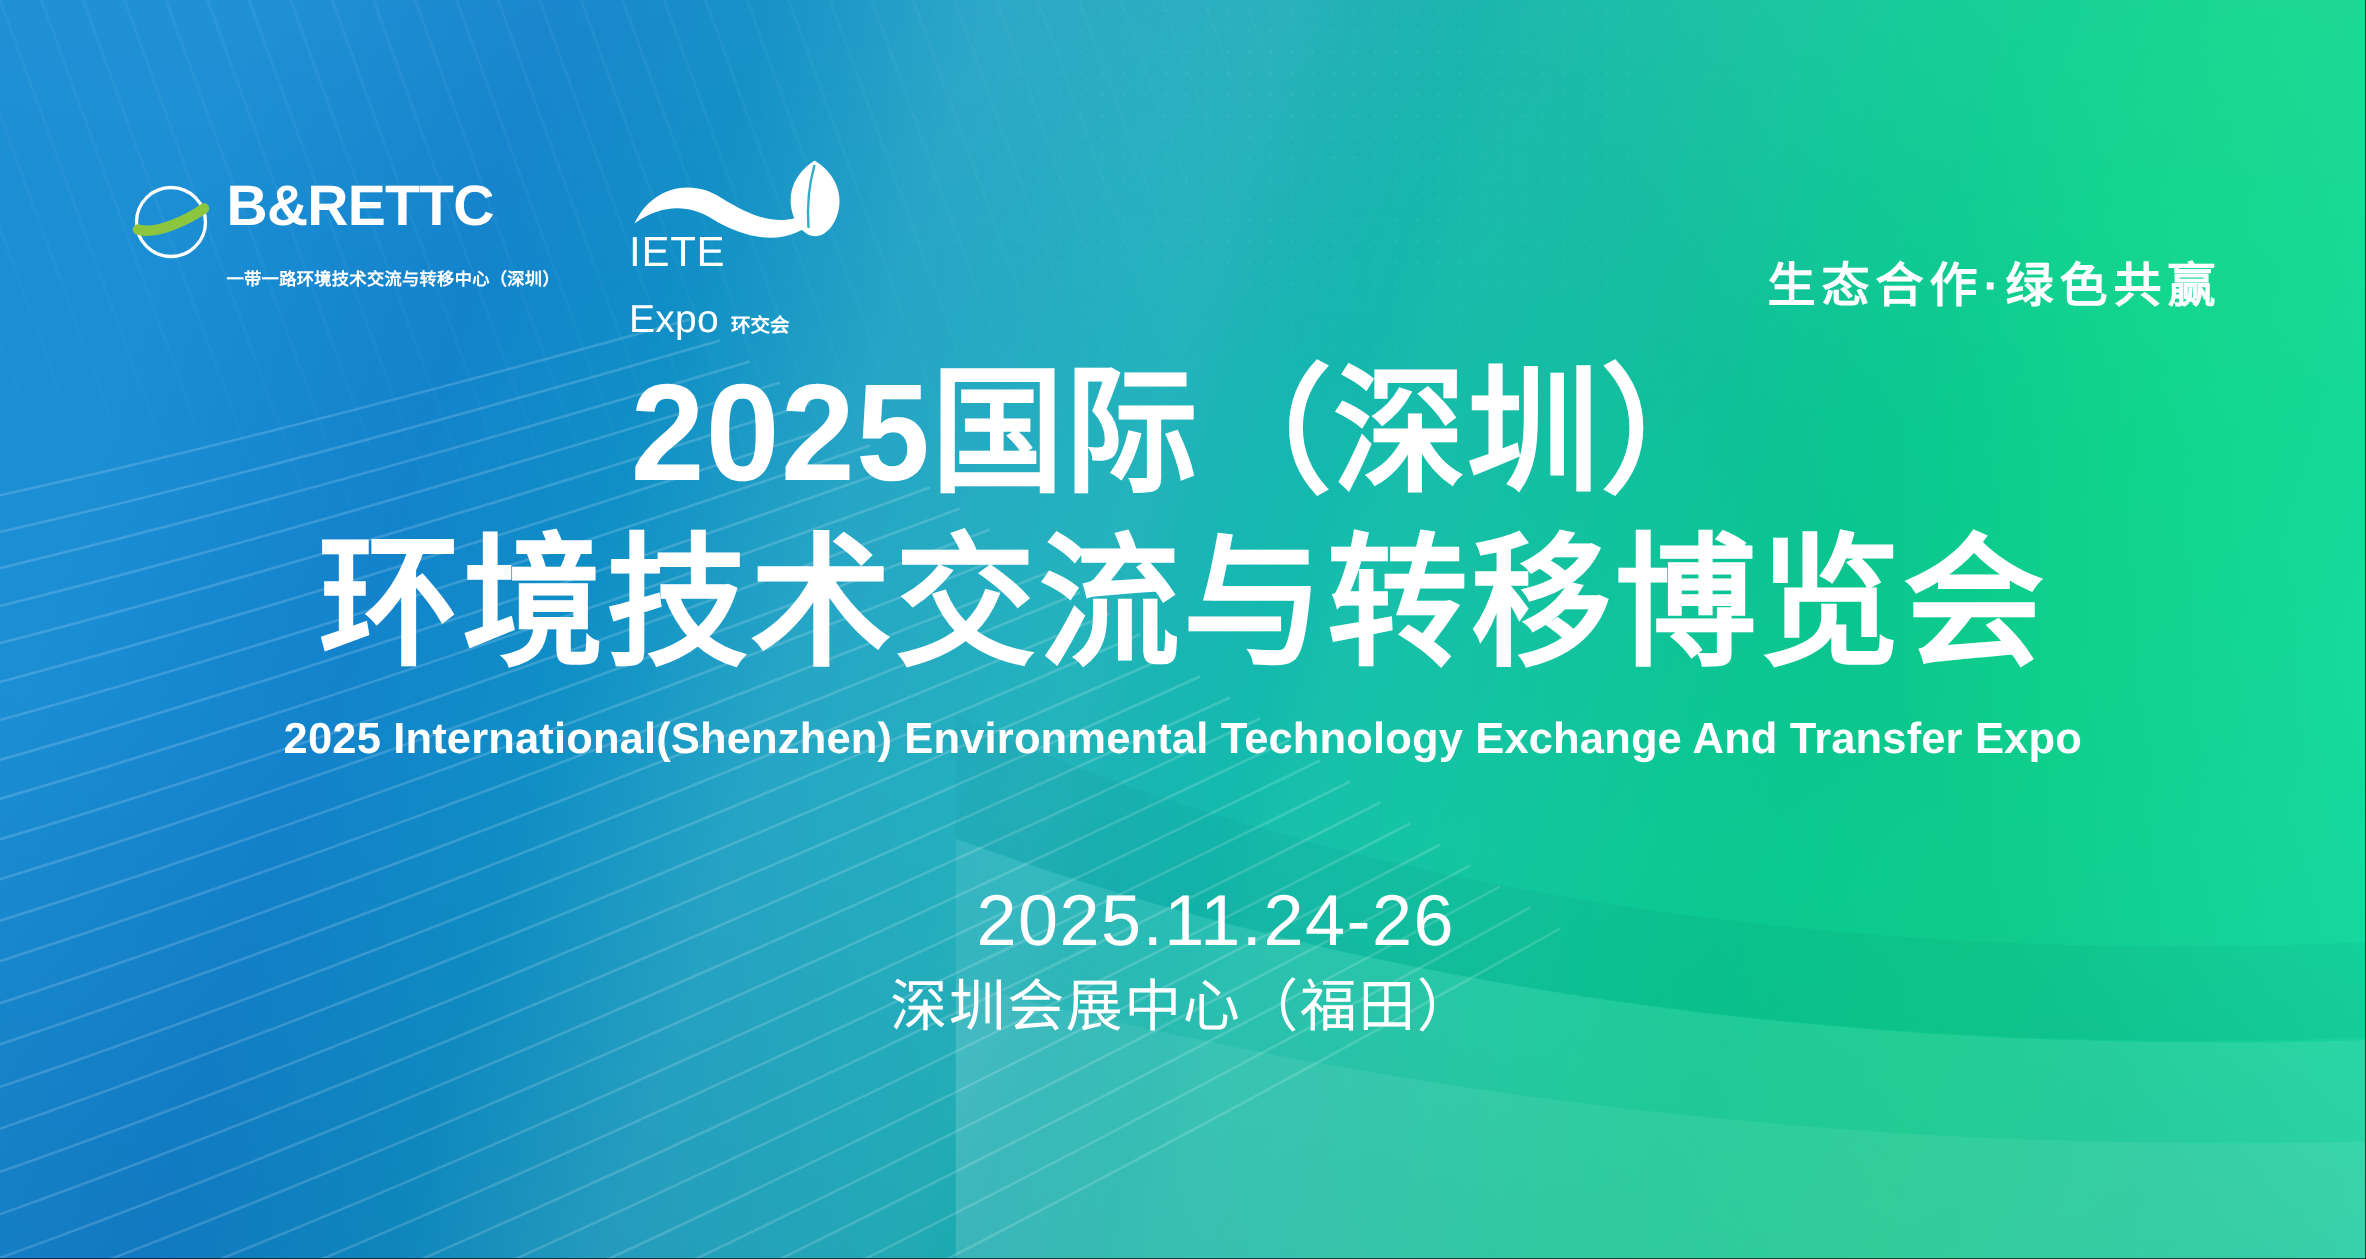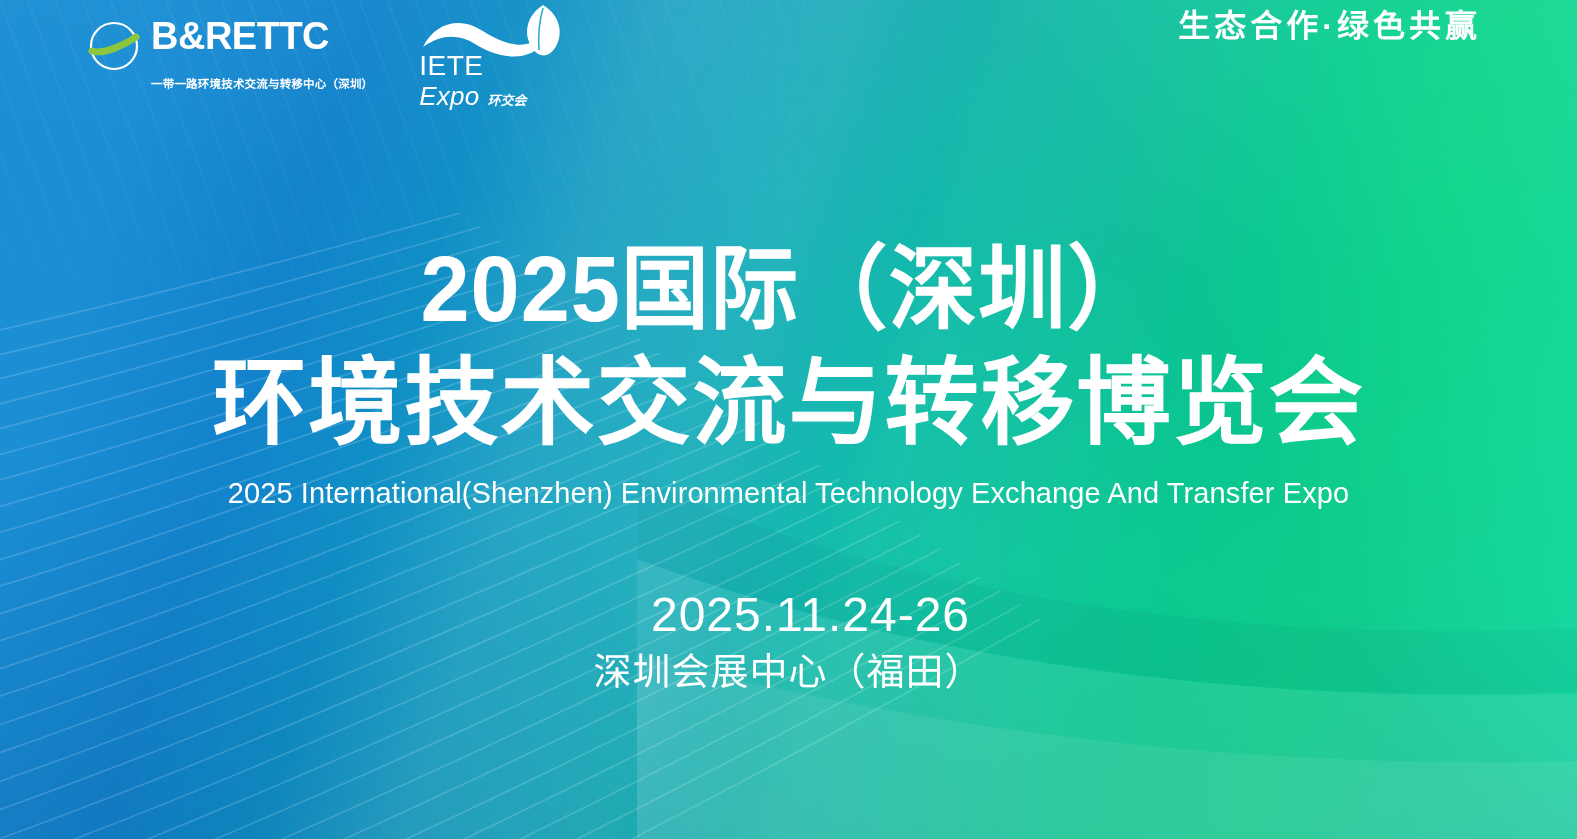--- a/index.html
+++ b/index.html
@@ -91,21 +91,21 @@
     mask-image: radial-gradient(42% 52% at 56% 8%, #000 0%, transparent 72%);
     opacity: .55;
   }
 
   
   .header {
     position: absolute;
     top: 0; left: 0; right: 0;
     height: 210px;
     display: flex;
-    align-items: flex-start;
+    align-items: flex-end;
     justify-content: space-between;
     padding: 0 96px 0 88px;
     box-sizing: border-box;
   }
   .logos { display: flex; align-items: center; gap: 40px; }
 
   
   .brettc { display: flex; align-items: flex-start; gap: 11px; }
   .globe-icon { flex: 0 0 auto; margin-top: 3px; }
   .brettc-text { display: flex; flex-direction: column; }
@@ -137,21 +137,21 @@
   .iete { position: relative; width: 164px; height: 108px; }
   .iete-mark { position: absolute; top: 0; left: 6px; width: 158px; height: 62px; }
   .iete-mark svg { width: 100%; height: 100%; }
   .iete-ab { position: absolute; left: 6px; top: 52px; }
   .iete-line1 {
     font-size: 28px;
     font-weight: 400;
     letter-spacing: .5px;
     line-height: 1;
   }
-  .iete-line2 { display: flex; align-items: baseline; gap: 8px; margin-top: 3px; font-style: italic; }
+  .iete-line2 { display: flex; align-items: baseline; gap: 8px; margin-top: 17px; }
   .iete-expo {
     font-size: 26px;
     font-weight: 400;
     letter-spacing: .2px;
     line-height: 1;
   }
   .iete-cn {
     font-size: 13px;
     font-weight: 700;
     line-height: 1;
@@ -184,21 +184,21 @@
     transform: scaleX(0.96);
   }
   .title-line2 {
     font-size: 96px;
     letter-spacing: 2px;
     margin-top: 20px;
     transform: scaleX(0.98);
   }
   .subtitle-en {
     font-size: 29px;
-    font-weight: 400;
+    font-weight: 700;
     letter-spacing: 0.1px;
     margin-top: 26px;
     white-space: nowrap;
   }
   .event-date {
     font-size: 48px;
     font-weight: 400;
     letter-spacing: 1px;
     margin-top: 77px;
     line-height: 1.18;

